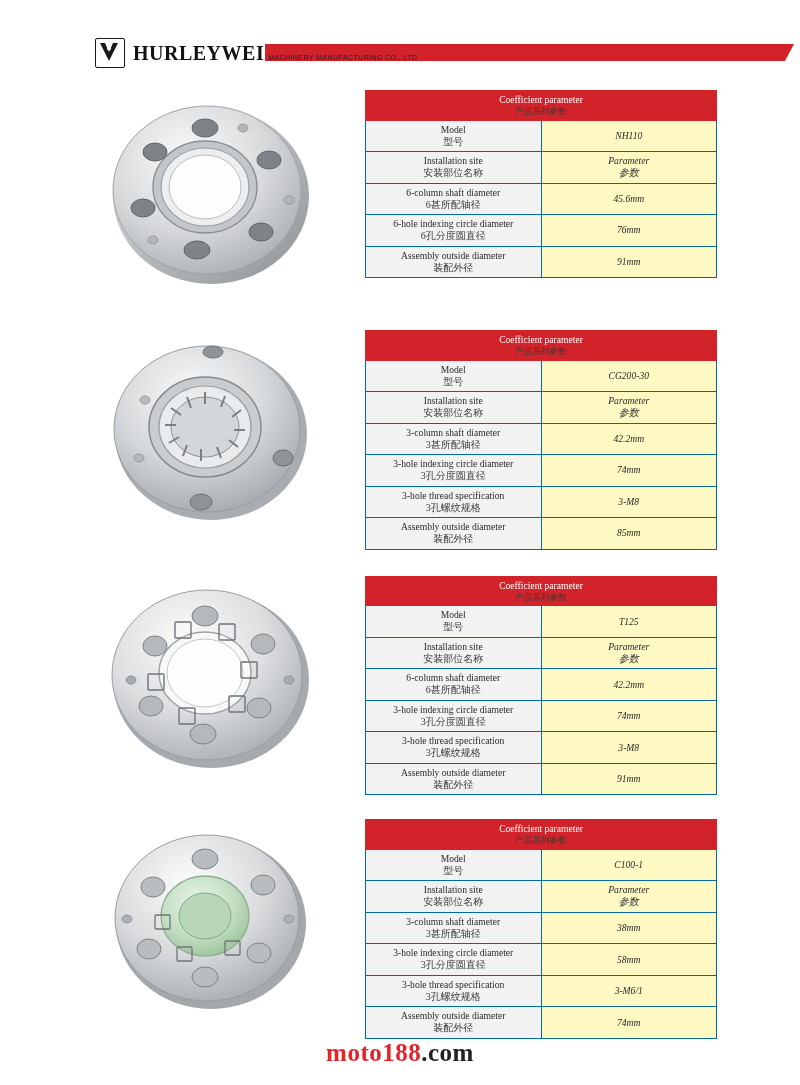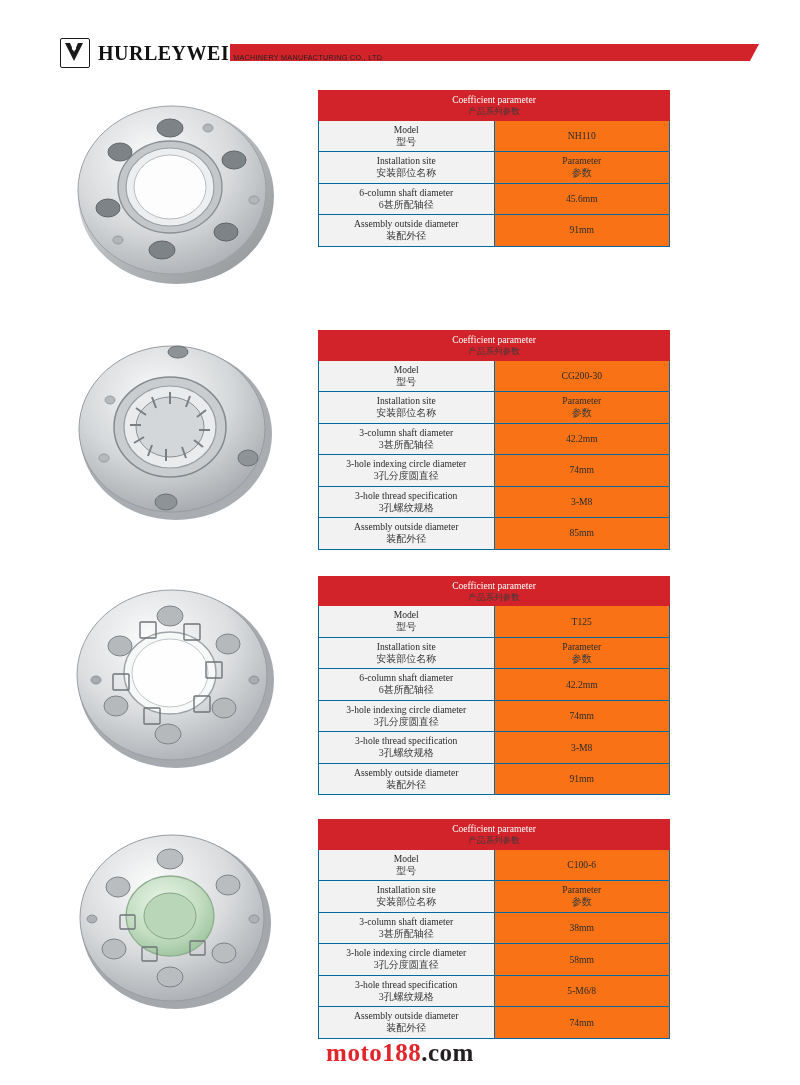--- a/index.html
+++ b/index.html
@@ -7,20 +7,21 @@
     margin: 0; padding: 0;
     width: 800px; height: 1085px;
     background: #ffffff;
     font-family: "Liberation Serif", serif;
   }
   .page {
     position: relative;
     width: 800px; height: 1085px;
     background: #fff;
     overflow: hidden;
+    padding-left: 35px;
   }
 
   
   .header {
     position: relative;
     height: 78px;
   }
   .logo-wrap {
     position: absolute;
     left: 60px; top: 38px;
@@ -77,21 +78,21 @@
     padding-left: 58px;
     margin-bottom: 18px;
   }
   .photo {
     width: 240px;
     height: 210px;
     flex: none;
     position: relative;
   }
   .table-wrap {
-    margin-left: 20px;
+    margin-left: 32px;
     width: 352px;
     flex: none;
   }
 
   
   table.spec {
     width: 100%;
     border-collapse: collapse;
     table-layout: fixed;
   }
@@ -112,23 +113,24 @@
     height: 25px;
     padding: 2px;
   }
   .hdr .en { font-size: 9.6px; display:block; }
   .hdr .cn { font-size: 8.6px; display:block;text-align:center; }
   td.label {
     background: #f2f2f2;
     width: 58%;
   }
   td.value {
-    background: #f97316;
+    background: #fef9c3;
     width: 42%;
     font-size: 10.2px;
+    font-style: italic;
   }
   .en { display: block; }
   .cn { display: block; font-size: 10px; color: #3a3a3a; }
 
   
   .footer {
     position: absolute;
     left: 0; right: 0; bottom: 18px;
     text-align: center;
   }
@@ -223,20 +225,27 @@
               <span class="en">Parameter</span>
               <span class="cn">参数</span>
             </td>
           </tr>
           <tr>
             <td class="label">
               <span class="en">6-column shaft diameter</span>
               <span class="cn">6甚所配轴径</span>
             </td>
             <td class="value">45.6mm</td>
+          </tr>
+          <tr>
+            <td class="label">
+              <span class="en">6-hole indexing circle diameter</span>
+              <span class="cn">6孔分度圆直径</span>
+            </td>
+            <td class="value">76mm</td>
           </tr>
           <tr>
             <td class="label">
               <span class="en">Assembly outside diameter</span>
               <span class="cn">装配外径</span>
             </td>
             <td class="value">91mm</td>
           </tr>
         </tbody>
       </table>
@@ -482,21 +491,21 @@
             <td colspan="2">
               <span class="en">Coefficient parameter</span>
               <span class="cn">产品系列参数</span>
             </td>
           </tr>
           <tr>
             <td class="label">
               <span class="en">Model</span>
               <span class="cn">型号</span>
             </td>
-            <td class="value">C100-6</td>
+            <td class="value">C100-1</td>
           </tr>
           <tr>
             <td class="label">
               <span class="en">Installation site</span>
               <span class="cn">安装部位名称</span>
             </td>
             <td class="value">
               <span class="en">Parameter</span>
               <span class="cn">参数</span>
             </td>
@@ -513,21 +522,21 @@
               <span class="en">3-hole indexing circle diameter</span>
               <span class="cn">3孔分度圆直径</span>
             </td>
             <td class="value">58mm</td>
           </tr>
           <tr>
             <td class="label">
               <span class="en">3-hole thread specification</span>
               <span class="cn">3孔螺纹规格</span>
             </td>
-            <td class="value">5-M6/8</td>
+            <td class="value">3-M6/1</td>
           </tr>
           <tr>
             <td class="label">
               <span class="en">Assembly outside diameter</span>
               <span class="cn">装配外径</span>
             </td>
             <td class="value">74mm</td>
           </tr>
         </tbody>
       </table>

